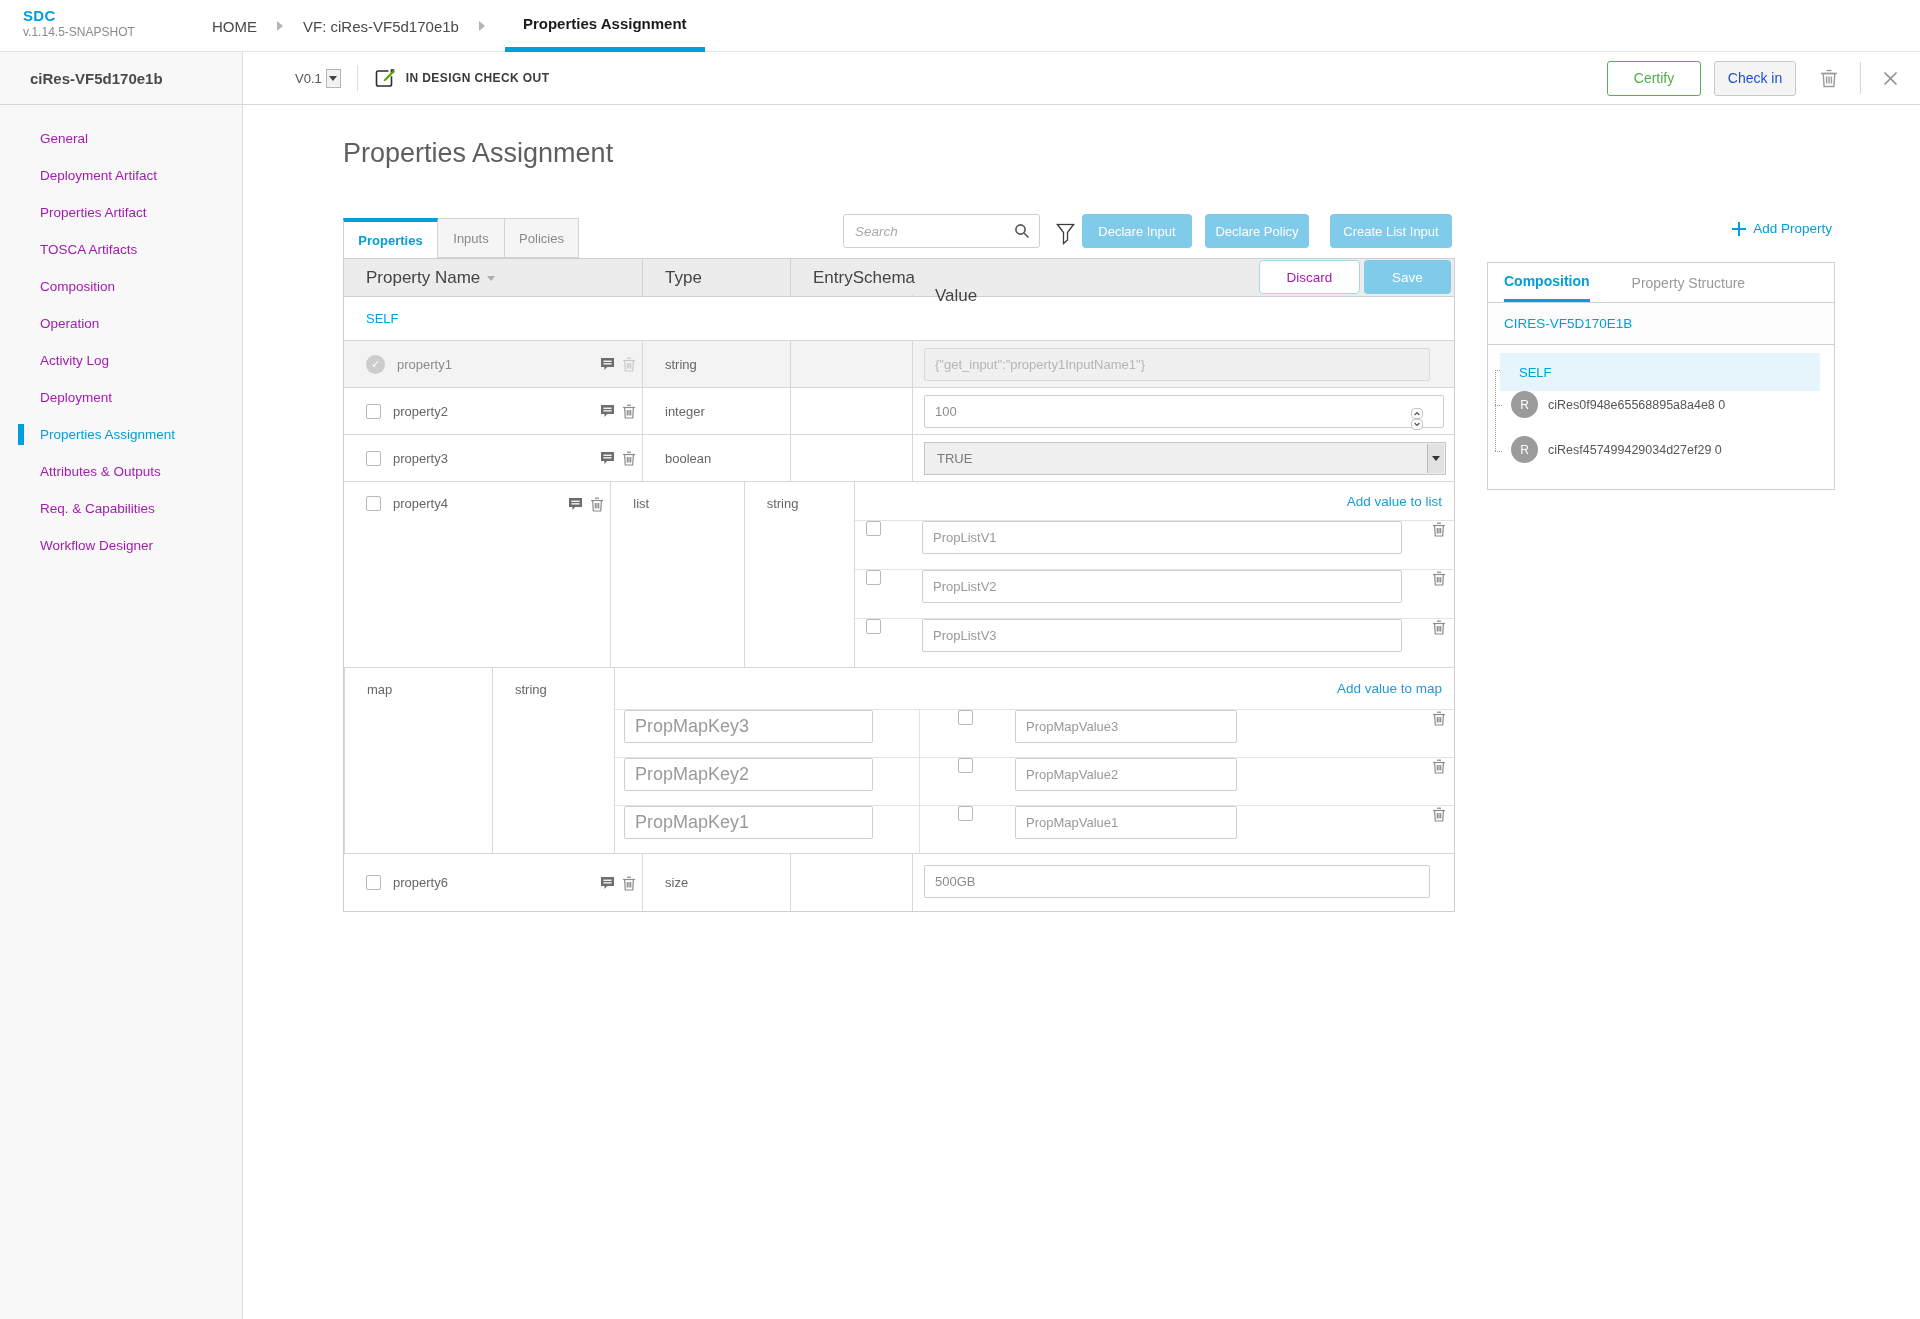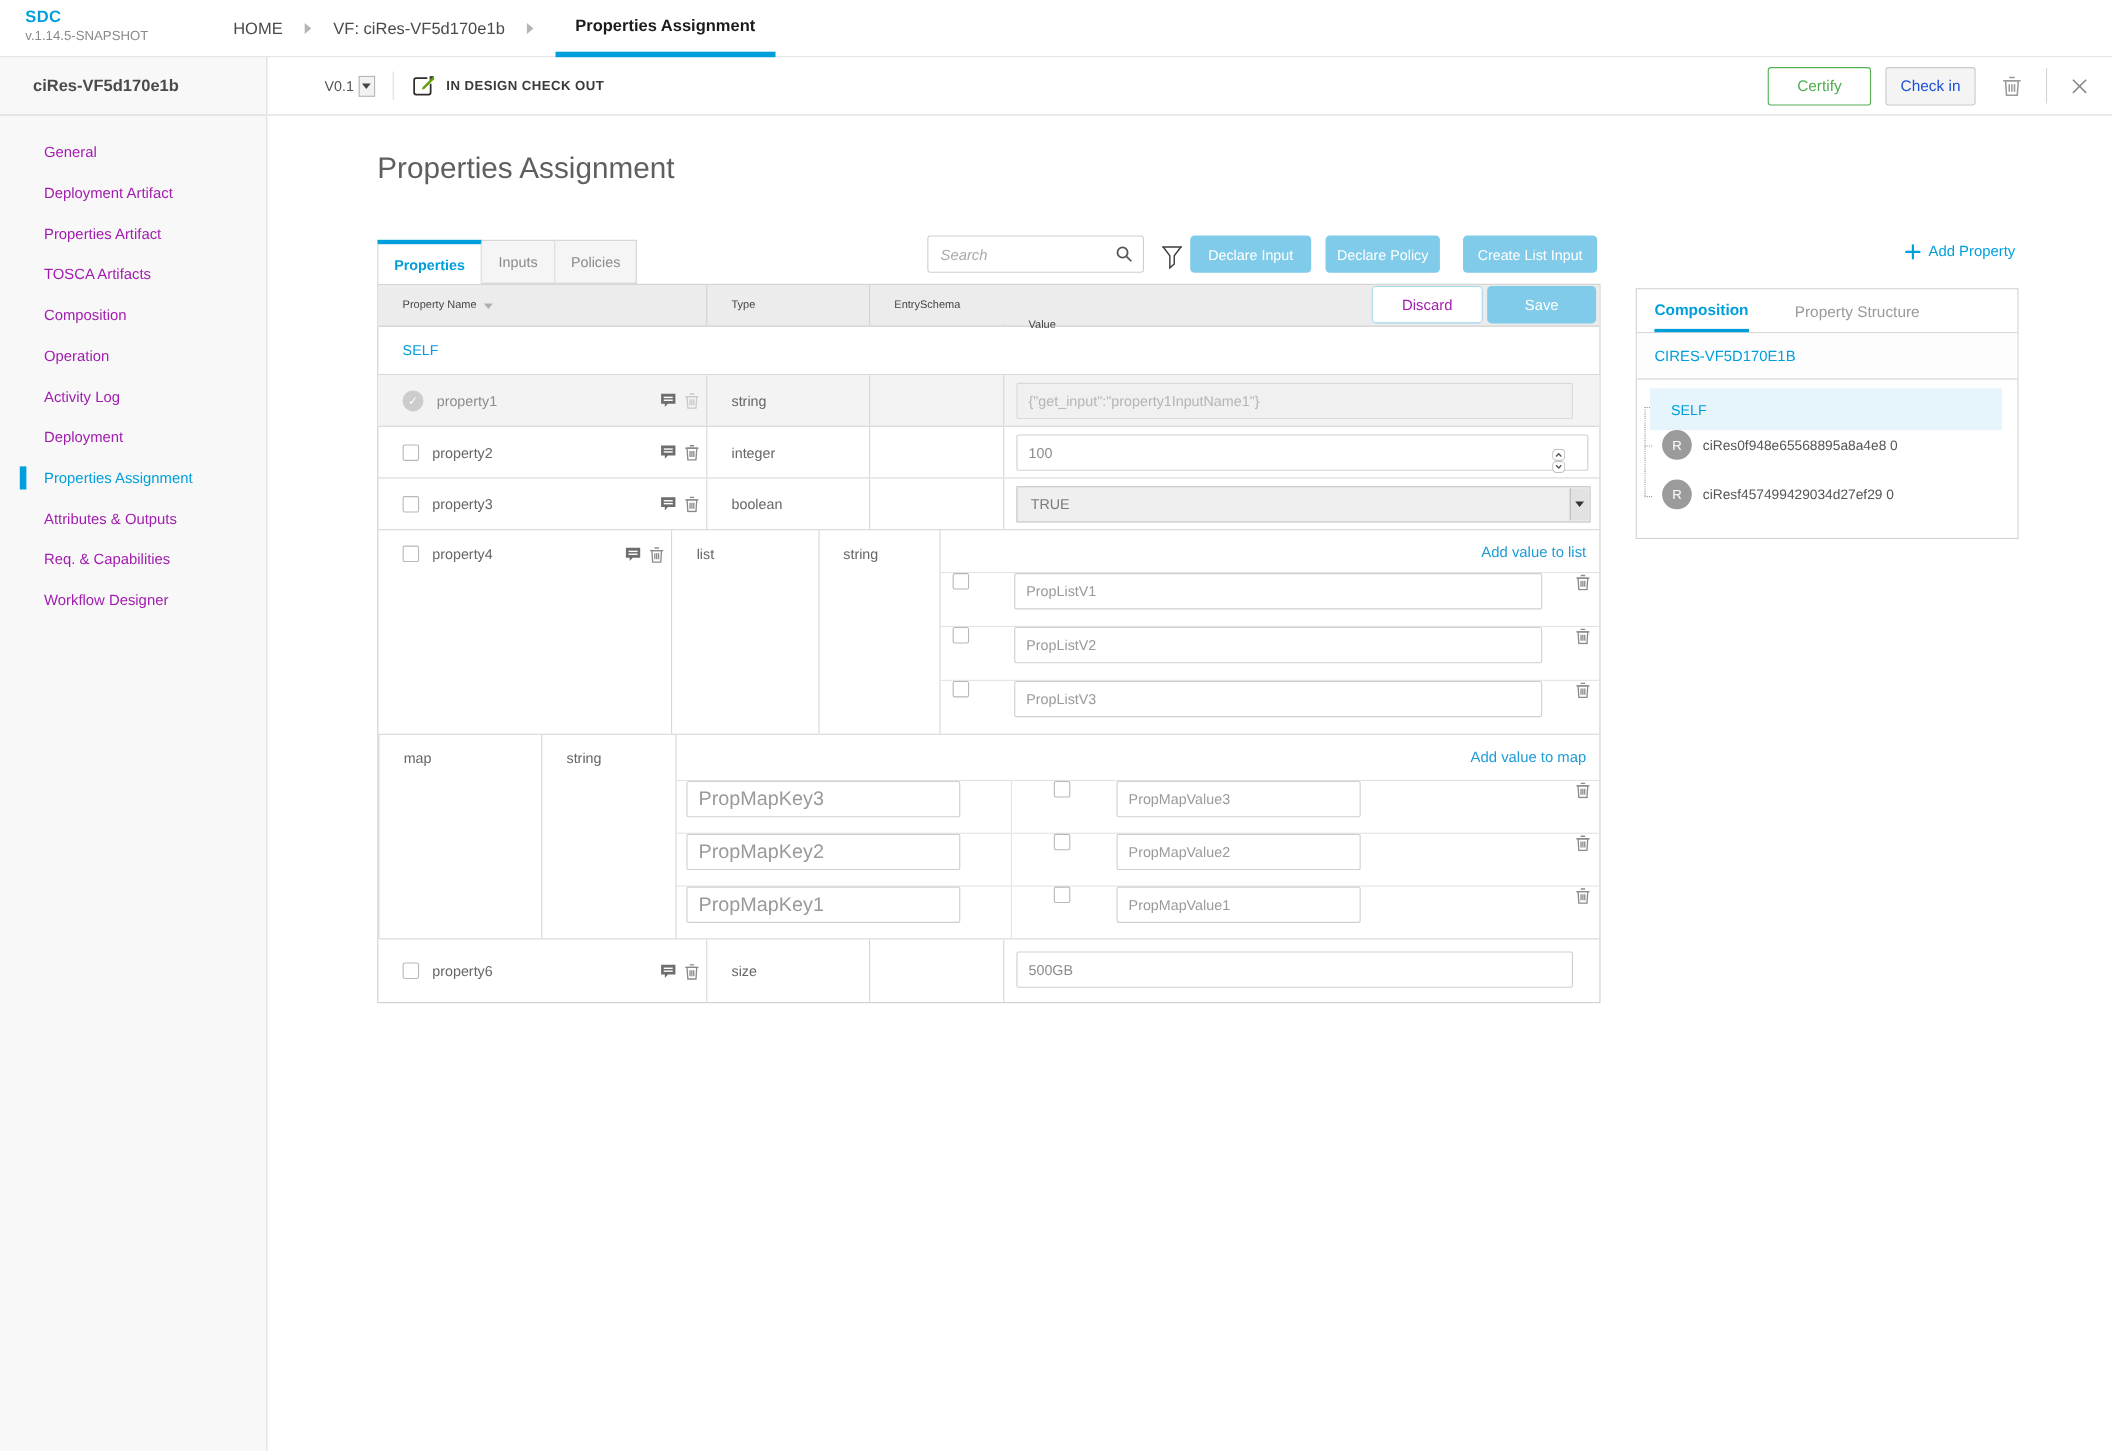--- a/index.html
+++ b/index.html
@@ -58,30 +58,30 @@
   .btn-blue { position:absolute; top:214px; height:34px; background:#7fcbe9; border:none; border-radius:4px; color:#fff; font-size:13px; cursor:pointer; font-family:inherit; }
   .btn-declare-input { left:1082px; width:110px; }
   .btn-declare-policy { left:1205px; width:104px; }
   .btn-create-list { left:1330px; width:122px; }
 
   .add-property { position:absolute; right:88px; top:221px; display:flex; align-items:center; gap:7px; color:#009fdb; font-size:13.5px; cursor:pointer; }
 
   
   .ptable { position:absolute; left:343px; top:258px; width:1112px; background:#fff; border:1px solid #cfcfcf; z-index:2; }
   .thead { height:38px; background:#ececec; display:flex; border-bottom:1px solid #cfcfcf; position:relative; }
-  .th { display:flex; align-items:center; padding-left:22px; font-size:10px; color:#444; }
+  .th { display:flex; align-items:center; padding-left:22px; font-size:17px; color:#444; }
   .th + .th { border-left:1px solid #d2d2d2; }
   .th-name { width:298px; }
   .th-type { width:148px; }
   .th-schema { width:122px; }
   .th-value { flex:1;margin-top:36px; }
   .sort-arrow { width:0; height:0; border-top:5px solid #aeaeae; border-left:4px solid transparent; border-right:4px solid transparent; margin-left:7px; margin-top:2px; }
   .thead-actions { position:absolute; right:3px; top:1px; display:flex; gap:4px; }
   .btn-discard { width:101px; height:34px; background:#fff; border:1px solid #a3d9f0; border-radius:4px; color:#a21caf; font-size:13.5px; cursor:pointer; font-family:inherit; }
-  .btn-save { width:99px; height:34px; background:#7fcbe9; border:none; border-radius:4px; color:#fff; font-size:13.5px; cursor:pointer; font-family:inherit; }
+  .btn-save { width:87px; height:34px; background:#7fcbe9; border:none; border-radius:4px; color:#fff; font-size:13.5px; cursor:pointer; font-family:inherit; }
 
   .self-row { height:44px; display:flex; align-items:center; padding-left:22px; font-size:13px; color:#009fdb; border-bottom:1px solid #d8d8d8; cursor:pointer; }
 
   .prow { display:flex; border-bottom:1px solid #d8d8d8; }
   .prow:last-child { border-bottom:none; }
   .cell { font-size:13px; color:#666; }
   .cell-name { width:298px; display:flex; align-items:center; padding:0 6px 0 22px; }
   .cell-type { width:148px; border-left:1px solid #d8d8d8; padding-left:22px; display:flex; align-items:center; }
   .cell-schema { width:122px; border-left:1px solid #d8d8d8; padding-left:22px; display:flex; align-items:center; }
   .cell-value { flex:1; border-left:1px solid #d8d8d8; position:relative; }

